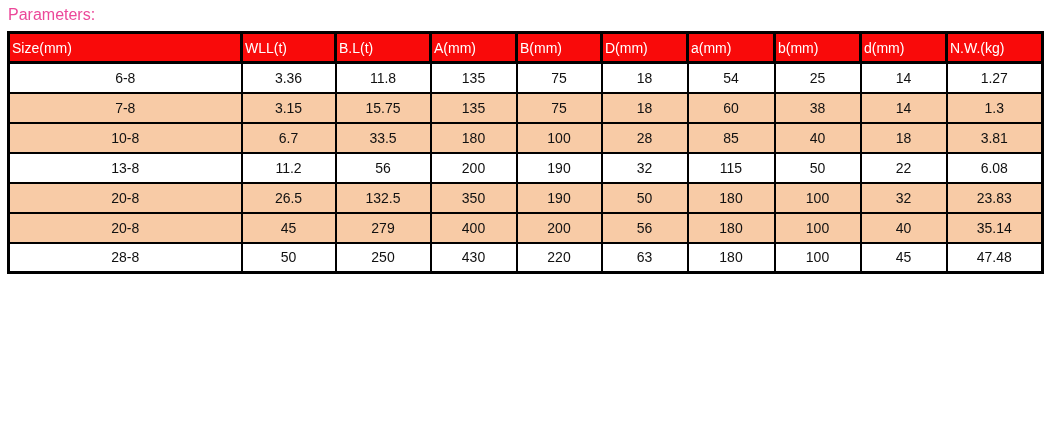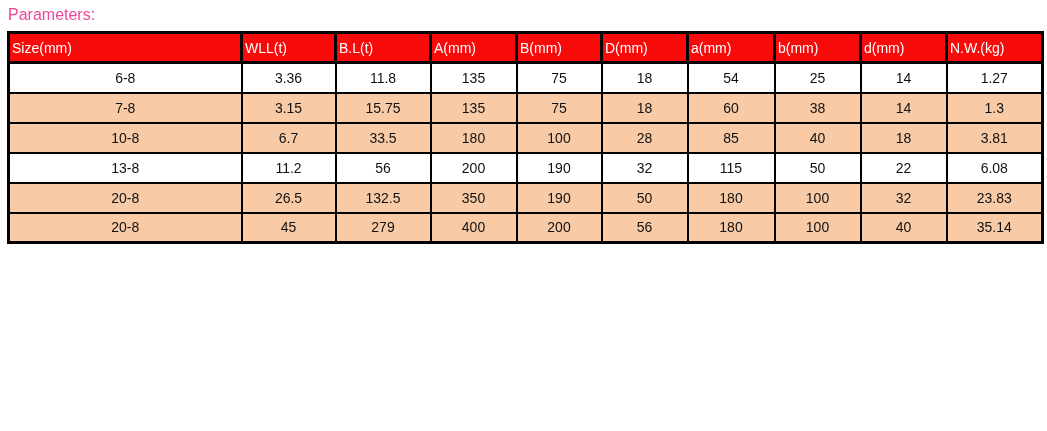--- a/index.html
+++ b/index.html
@@ -159,15 +159,27 @@
           <td>45</td>
           <td>279</td>
           <td>400</td>
           <td>200</td>
           <td>56</td>
           <td>180</td>
           <td>100</td>
           <td>40</td>
           <td>35.14</td>
         </tr>
+        <tr>
+          <td>28-8</td>
+          <td>50</td>
+          <td>250</td>
+          <td>430</td>
+          <td>220</td>
+          <td>63</td>
+          <td>180</td>
+          <td>100</td>
+          <td>45</td>
+          <td>47.48</td>
+        </tr>
       </tbody>
   </table>
 </div>
 
 </body></html>

